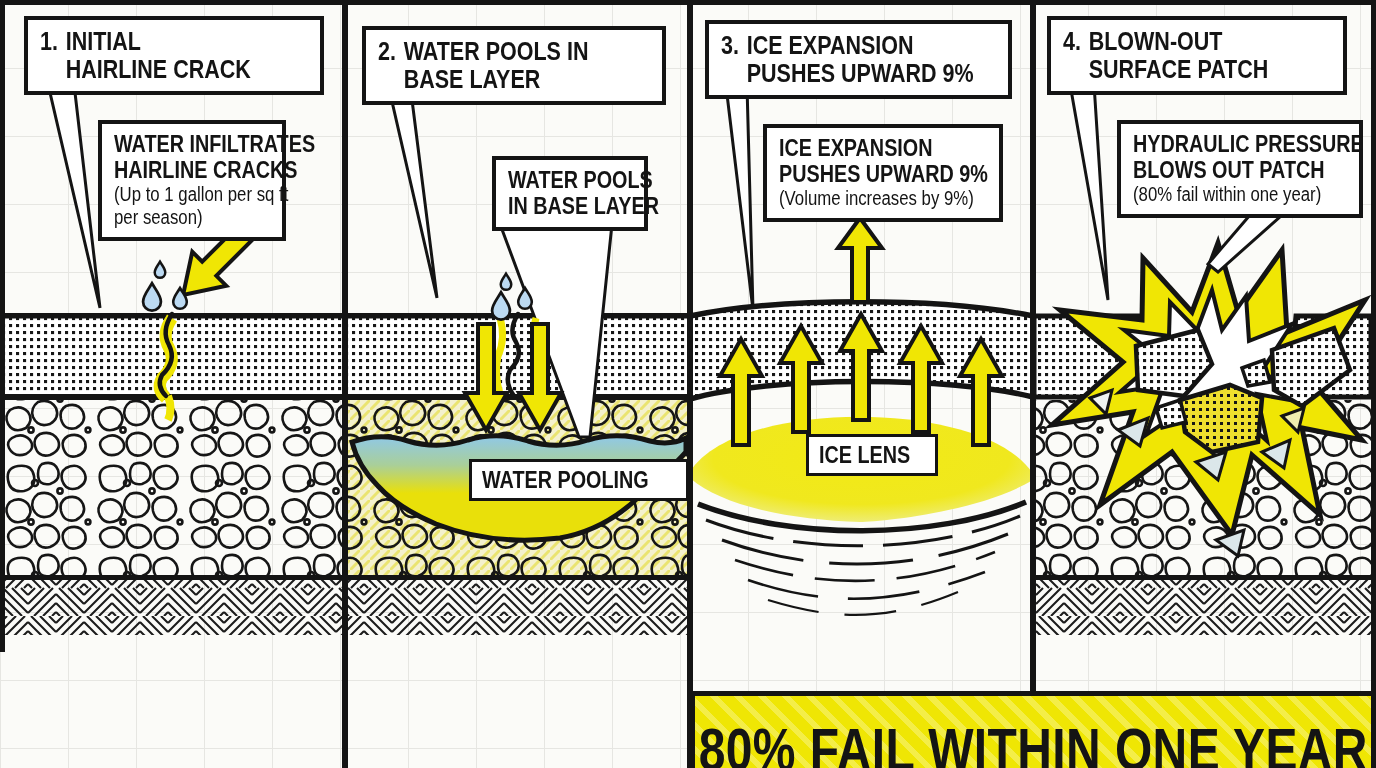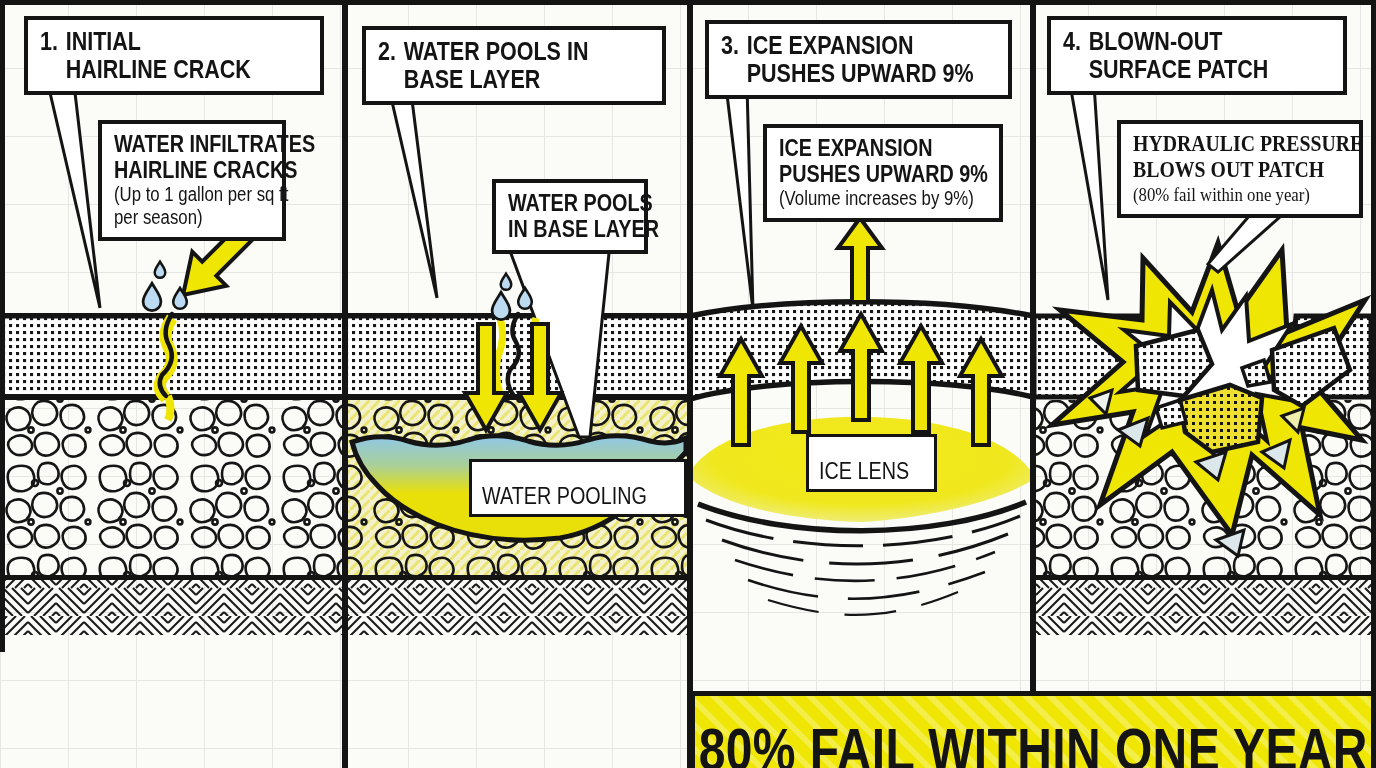--- a/index.html
+++ b/index.html
@@ -16,21 +16,21 @@
   .box{
     position:absolute;z-index:2;background:#fff;border:4px solid #141414;
     box-sizing:border-box;padding:7px 12px 8px 12px;
   }
   .cond{display:inline-block;transform:scaleX(.86);transform-origin:0 0;white-space:nowrap;}
   .title-inner{display:flex;gap:9px;font-weight:bold;font-size:25px;line-height:1.12;}
   .cb{font-weight:bold;font-size:23px;line-height:1.13;}
   .cn{font-weight:normal;font-size:19.5px;line-height:1.12;margin-top:1px;}
   .minilabel{
     position:absolute;z-index:2;background:#fff;border:3.5px solid #141414;
-    font-weight:normal;font-size:23px;line-height:1;padding:23px 10px 6px 10px;
+    font-weight:bold;font-size:23px;line-height:1;padding:7px 10px 6px 10px;
   }
   .banner{
     position:absolute;z-index:3;left:690px;top:691px;width:686px;height:116px;
     box-sizing:border-box;border:5px solid #141414;
     background-color:#efe604;
     background-image:repeating-linear-gradient(45deg,rgba(255,255,230,.30) 0 6px,rgba(255,255,255,0) 6px 17px);
     display:flex;align-items:center;justify-content:center;
   }
   .banner-text{
     font-weight:bold;font-size:60px;letter-spacing:.5px;color:#141414;
@@ -248,34 +248,34 @@
   </div>
 
   <div class="box" style="left:98px;top:120px;width:188px;">
     <div class="cond">
       <div class="cb">WATER INFILTRATES</div>
       <div class="cb">HAIRLINE CRACKS</div>
       <div class="cn">(Up to 1 gallon per sq ft</div>
       <div class="cn">per season)</div>
     </div>
   </div>
-  <div class="box" style="left:492px;top:156px;width:156px;margin-top:23px;">
+  <div class="box" style="left:492px;top:156px;width:156px;">
     <div class="cond">
       <div class="cb">WATER POOLS</div>
       <div class="cb">IN BASE LAYER</div>
     </div>
   </div>
   <div class="box" style="left:763px;top:124px;width:240px;">
     <div class="cond">
       <div class="cb">ICE EXPANSION</div>
       <div class="cb">PUSHES UPWARD 9%</div>
       <div class="cn">(Volume increases by 9%)</div>
     </div>
   </div>
-  <div class="box" style="left:1117px;top:120px;width:246px;font-family:Liberation Serif, serif;">
+  <div class="box" style="left:1117px;top:120px;width:246px;">
     <div class="cond">
       <div class="cb">HYDRAULIC PRESSURE</div>
       <div class="cb">BLOWS OUT PATCH</div>
       <div class="cn">(80% fail within one year)</div>
     </div>
   </div>
 
   <div class="minilabel" style="left:429px;top:459px;margin-left:40px;">
     <span class="cond">WATER POOLING</span>
   </div>

